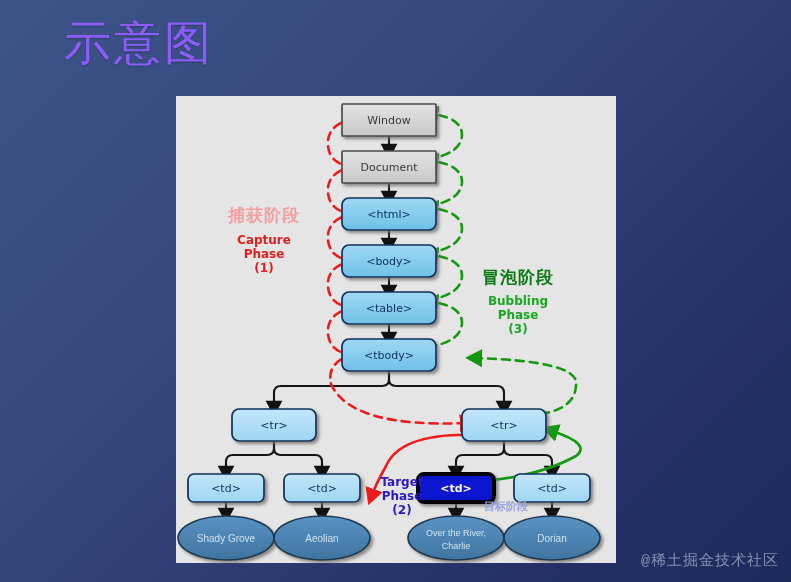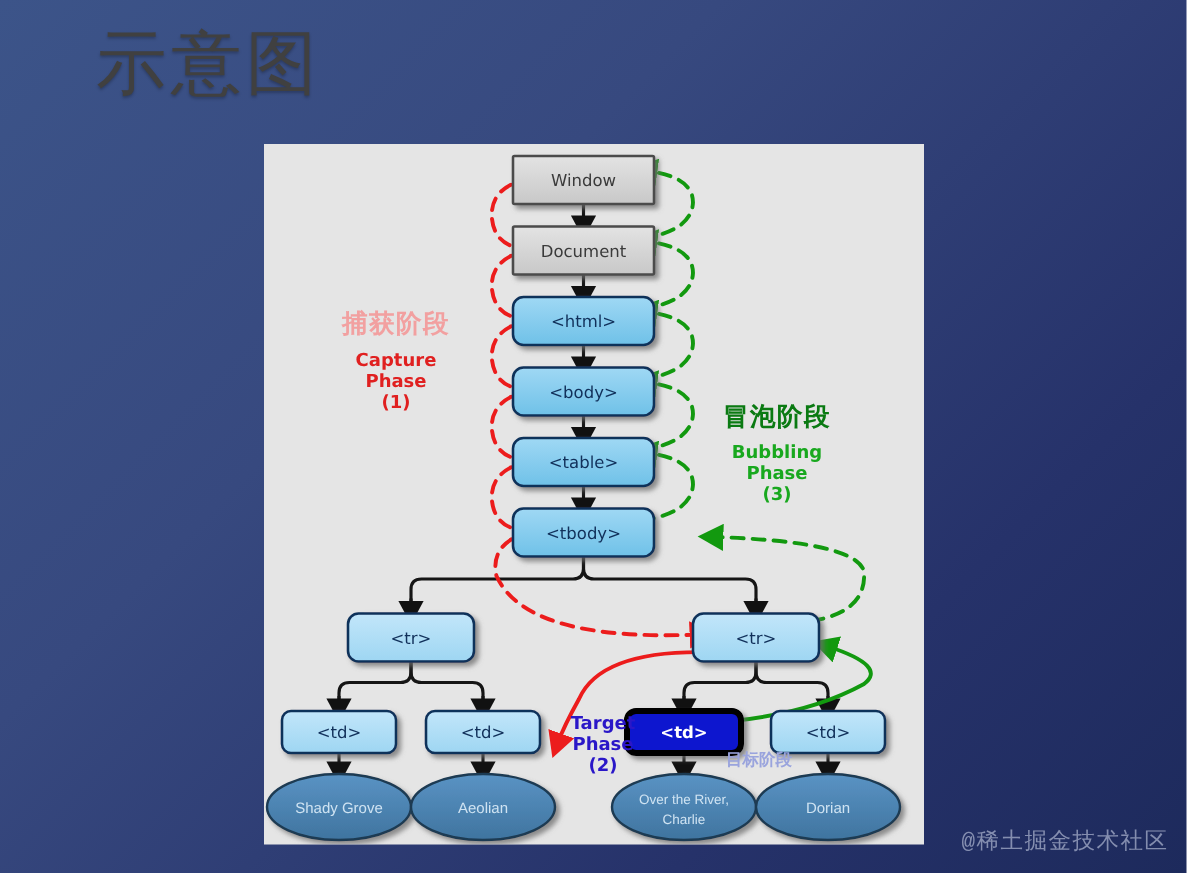--- a/index.html
+++ b/index.html
@@ -8,21 +8,21 @@
     width:791px;height:582px;overflow:hidden;
     font-family:"Liberation Sans","DejaVu Sans",sans-serif;
     background:linear-gradient(135deg,#3c5489 0%,#37497f 35%,#26326a 75%,#1d2a5c 100%);
     position:relative;
   }
   #slide{position:absolute;inset:0;}
 
   
   .slide-title{
     position:absolute;left:64px;top:18px;
-    color:#404040;
+    color:#8b5cf6;
     font-family:"DejaVu Sans","Liberation Sans",sans-serif;
     font-size:47px;line-height:1.05;font-weight:400;
     letter-spacing:3px;
     text-shadow:0 1px 2px rgba(0,0,0,.25);
     white-space:nowrap;
     text-align:right;
   }
 
   
   .watermark{

